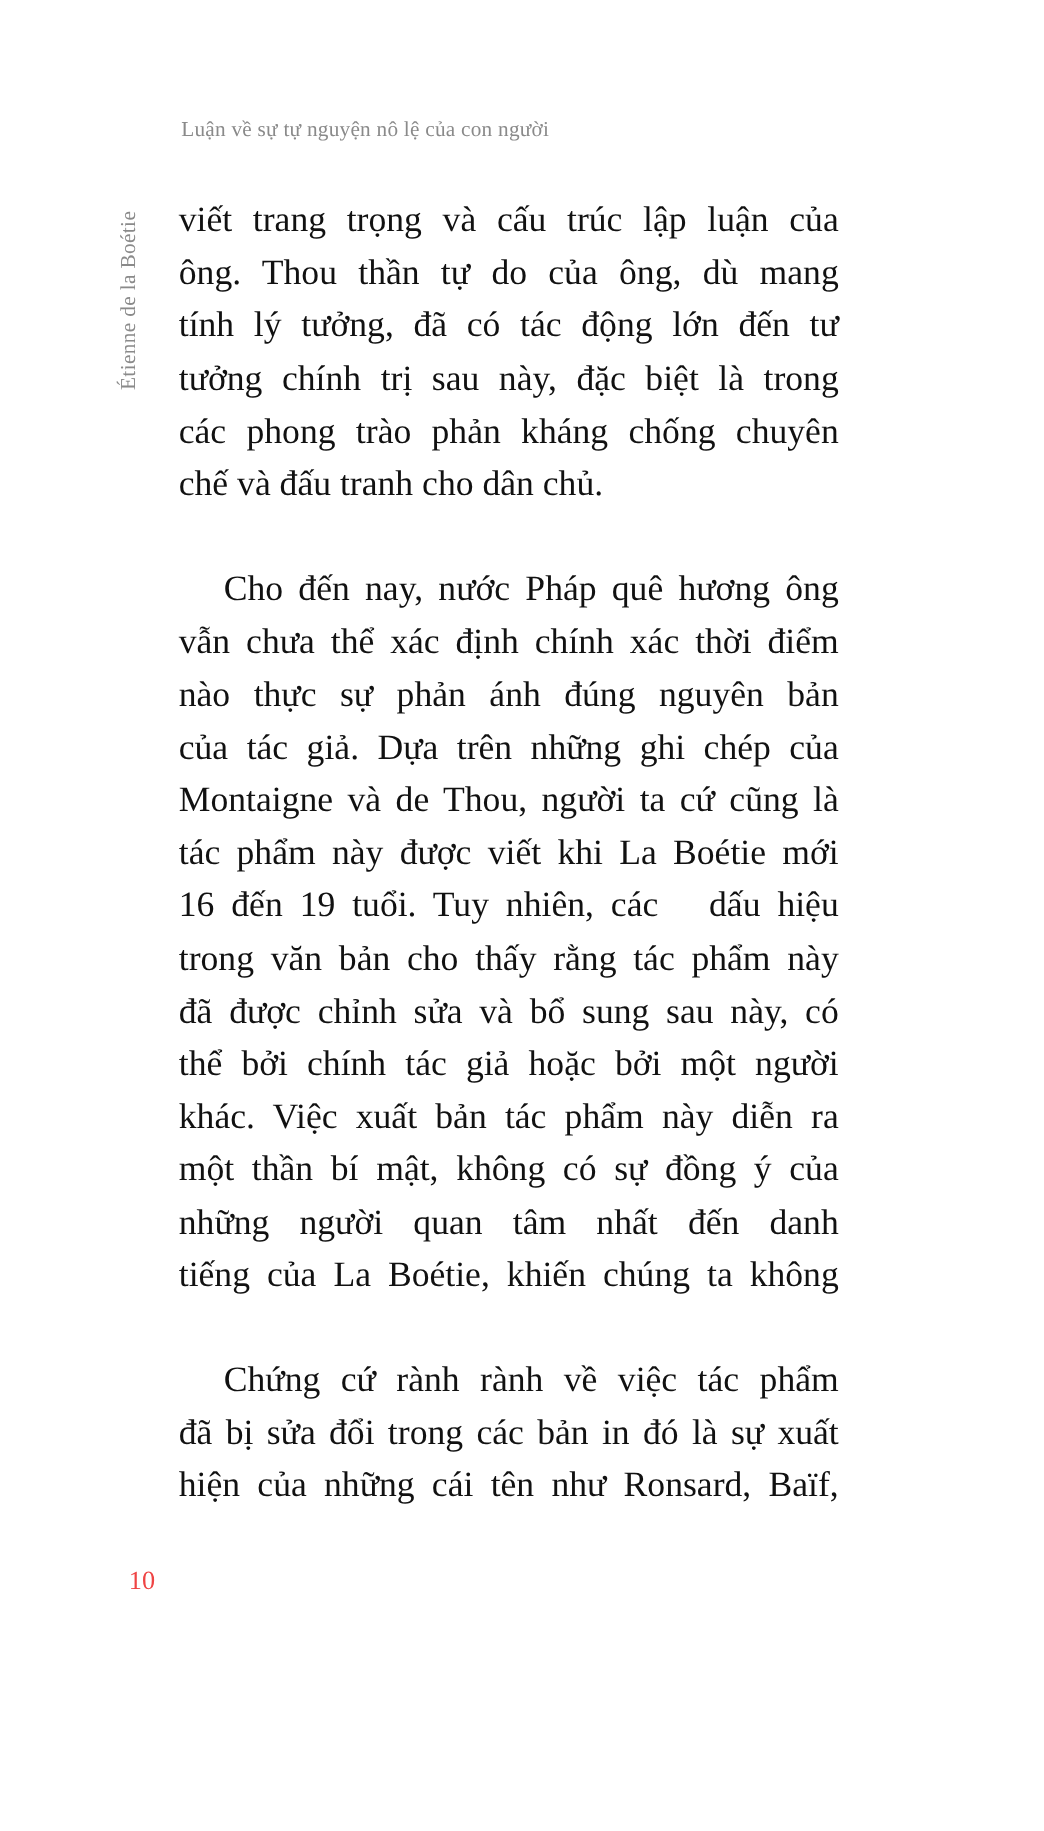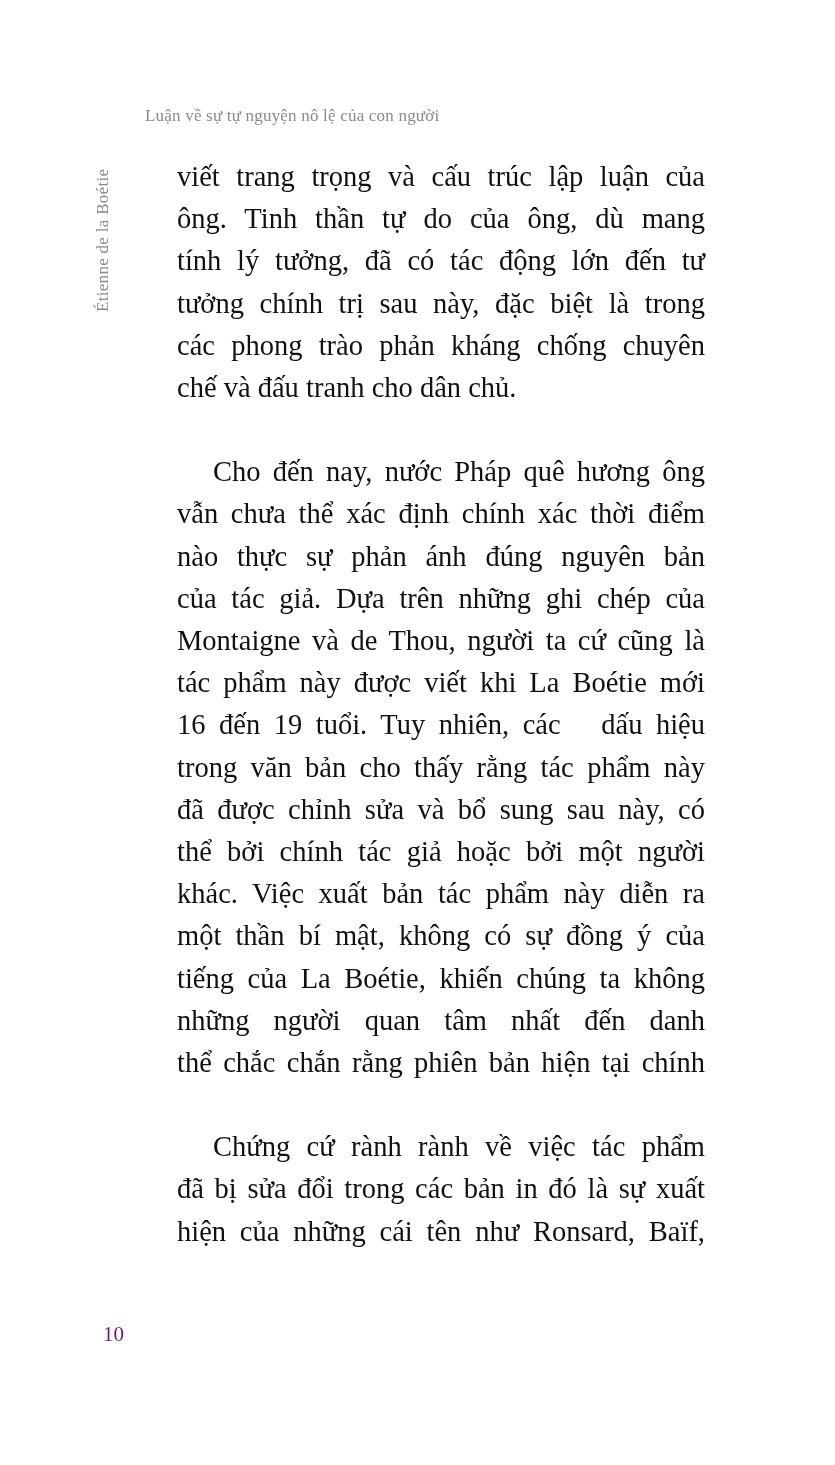--- a/index.html
+++ b/index.html
@@ -23,21 +23,20 @@
       background: #ffffff;
     }
     .running-header {
       position: absolute;
       left: 145px;
       top: 94px;
       font-size: 17px;
       color: #8a8a8a;
       letter-spacing: 0.2px;
       white-space: nowrap;
-      margin-top: 12px;
     }
     .side-author {
       position: absolute;
       left: 93px;
       top: 312px;
       transform-origin: left top;
       transform: rotate(-90deg);
       font-size: 17px;
       color: #8a8a8a;
       white-space: nowrap;
@@ -45,81 +44,79 @@
     }
     .body-text {
       position: absolute;
       left: 143px;
       top: 156px;
       width: 528px;
       font-size: 28.5px;
       line-height: 42.2px;
       text-align: justify;
       color: #111111;
-      margin-left: 34px;
     }
     .body-text p {
       margin: 0;
     }
     .body-text p + p {
       margin-top: 42px;
     }
     .line {
       display: block;
       text-align: justify;
       text-align-last: justify;
       white-space: nowrap;
     }
     .line.last {
       text-align-last: left;
     }
     .page-number {
       position: absolute;
       left: 103px;
-      top: 1322px;
+      top: 1252px;
       font-size: 21px;
-      color: #701a75;
+      color: #ef4444;
     }
   </style>
 </head>
 <body>
 
 <div class="page">
 
   <div class="running-header">Luận về sự tự nguyện nô lệ của con người</div>
 
   <div class="side-author">Étienne de la Boétie</div>
 
   <div class="body-text">
 
     <p>
       <span class="line">viết trang trọng và cấu trúc lập luận của</span>
-      <span class="line">ông. Tinh thần tự do của ông, dù mang</span>
+      <span class="line">ông. Thou thần tự do của ông, dù mang</span>
       <span class="line">tính lý tưởng, đã có tác động lớn đến tư</span>
       <span class="line">tưởng chính trị sau này, đặc biệt là trong</span>
       <span class="line">các phong trào phản kháng chống chuyên</span>
       <span class="line last">chế và đấu tranh cho dân chủ.</span>
     </p>
 
     <p class="indent-block">
       <span class="line" style="padding-left:36px">Cho đến nay, nước Pháp quê hương ông</span>
       <span class="line">vẫn chưa thể xác định chính xác thời điểm</span>
       <span class="line">nào thực sự phản ánh đúng nguyên bản</span>
       <span class="line">của tác giả. Dựa trên những ghi chép của</span>
       <span class="line">Montaigne và de Thou, người ta cứ cũng là</span>
       <span class="line">tác phẩm này được viết khi La Boétie mới</span>
       <span class="line" style="white-space:pre">16 đến 19 tuổi. Tuy nhiên, các   dấu hiệu</span>
       <span class="line">trong văn bản cho thấy rằng tác phẩm này</span>
       <span class="line">đã được chỉnh sửa và bổ sung sau này, có</span>
       <span class="line">thể bởi chính tác giả hoặc bởi một người</span>
       <span class="line">khác. Việc xuất bản tác phẩm này diễn ra</span>
       <span class="line">một thần bí mật, không có sự đồng ý của</span>
+      <span class="line">những người quan tâm nhất đến danh</span>
       <span class="line">tiếng của La Boétie, khiến chúng ta không</span>
-      <span class="line">những người quan tâm nhất đến danh</span>
-      <span class="line">thể chắc chắn rằng phiên bản hiện tại chính</span>
     </p>
 
     <p class="indent-block">
       <span class="line" style="padding-left:36px">Chứng cứ rành rành về việc tác phẩm</span>
       <span class="line">đã bị sửa đổi trong các bản in đó là sự xuất</span>
       <span class="line">hiện của những cái tên như Ronsard, Baïf,</span>
     </p>
 
   </div>
 

